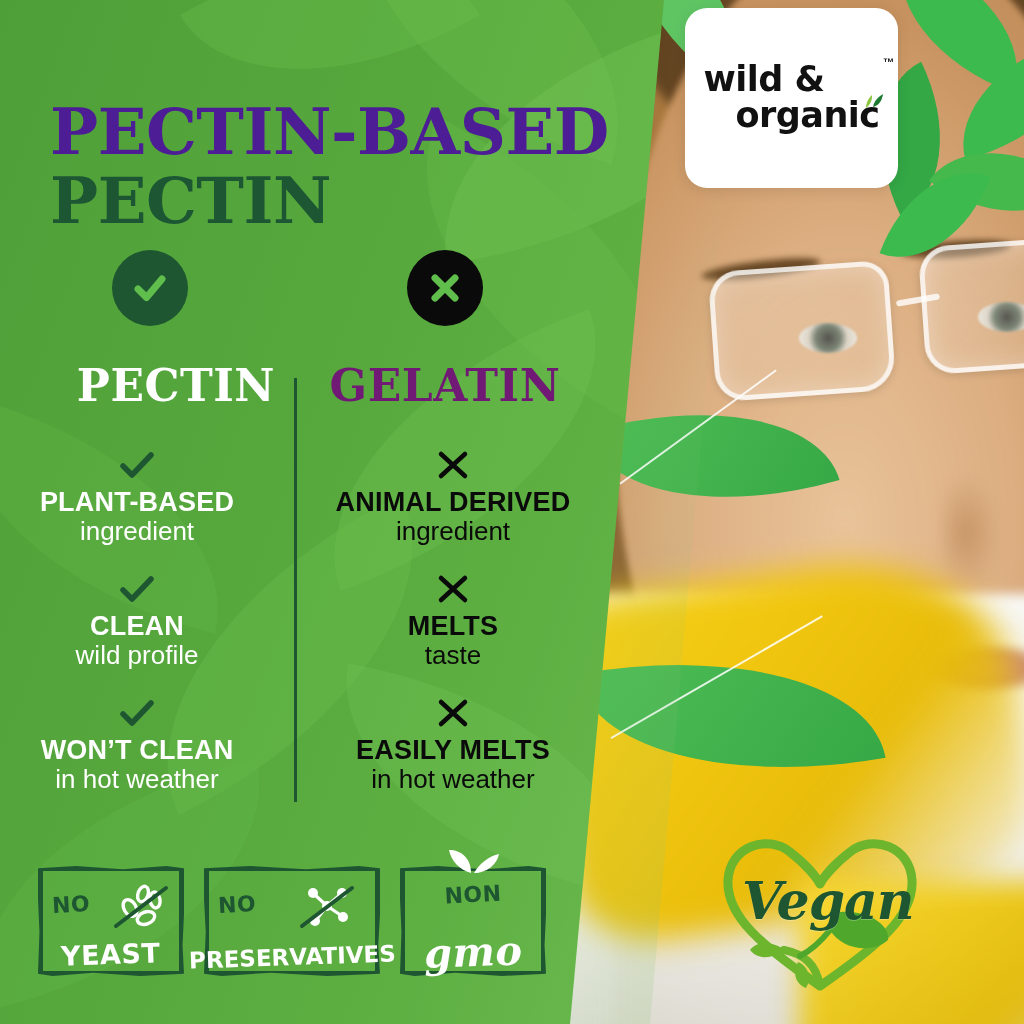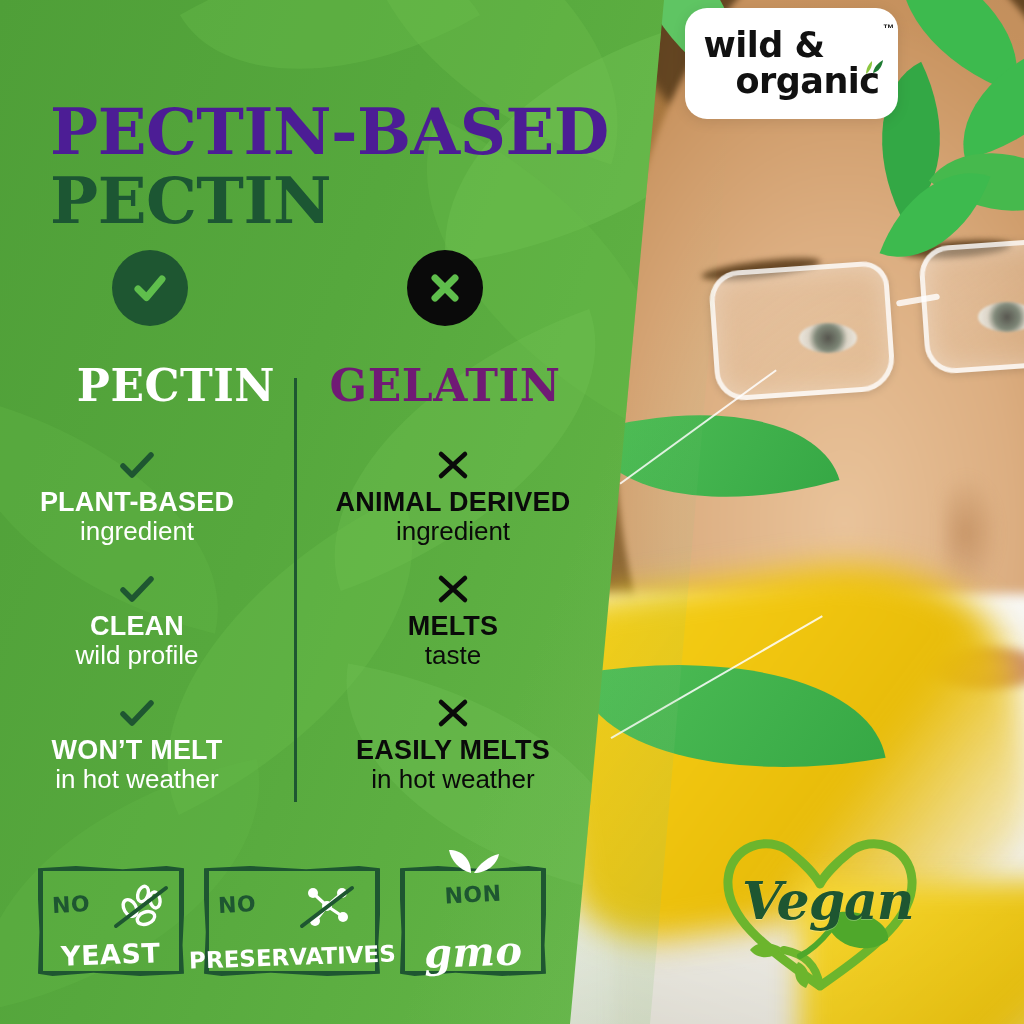--- a/index.html
+++ b/index.html
@@ -142,21 +142,21 @@
     background:linear-gradient(135deg,#4FBE56 0%,#36A845 100%);
     border-radius:0 100% 0 100%;
   }
   .veinleaf .vein{
     position:absolute;left:8%;top:50%;width:84%;height:2px;
     background:rgba(255,255,255,.85);transform:rotate(-20deg);transform-origin:left center;
   }
 
   
   .logo-card{
-    position:absolute;left:685px;top:8px;width:213px;height:111px;
+    position:absolute;left:685px;top:8px;width:213px;height:180px;
     background:#fff;border-radius:22px;
     box-shadow:0 3px 14px rgba(0,0,0,.10);
     display:flex;flex-direction:column;align-items:center;justify-content:center;
   }
   .logo-text{position:relative;color:#111;letter-spacing:-.5px;line-height:.96;}
   .logo-l1{font-size:35px;font-weight:700;font-family:"DejaVu Sans",sans-serif;}
   .logo-l2{font-size:35px;font-weight:700;font-family:"DejaVu Sans",sans-serif;margin-top:2px;margin-left:32px;}
   .logo-tm{position:absolute;right:-14px;top:-6px;font-size:11px;font-weight:700;color:#111;}
   .logo-leaves{position:absolute;right:-6px;top:28px;width:34px;height:24px;}
 
@@ -368,21 +368,21 @@
       <div class="big">CLEAN</div>
       <div class="small">wild profile</div>
     </div>
 
     <div class="item">
       <div class="tick">
         <svg width="36" height="28" viewBox="0 0 36 28">
             <path d="M4 15 L13 24 L32 4" fill="none" stroke="#1E5631" stroke-width="5.5" stroke-linecap="round" stroke-linejoin="round"></path>
           </svg>
       </div>
-      <div class="big">WON’T MELT</div>
+      <div class="big">WON’T CLEAN</div>
       <div class="small">in hot weather</div>
     </div>
 
   </div>
 
   <div class="items right">
 
     <div class="item">
       <div class="tick">
         <svg width="32" height="30" viewBox="0 0 32 30">

